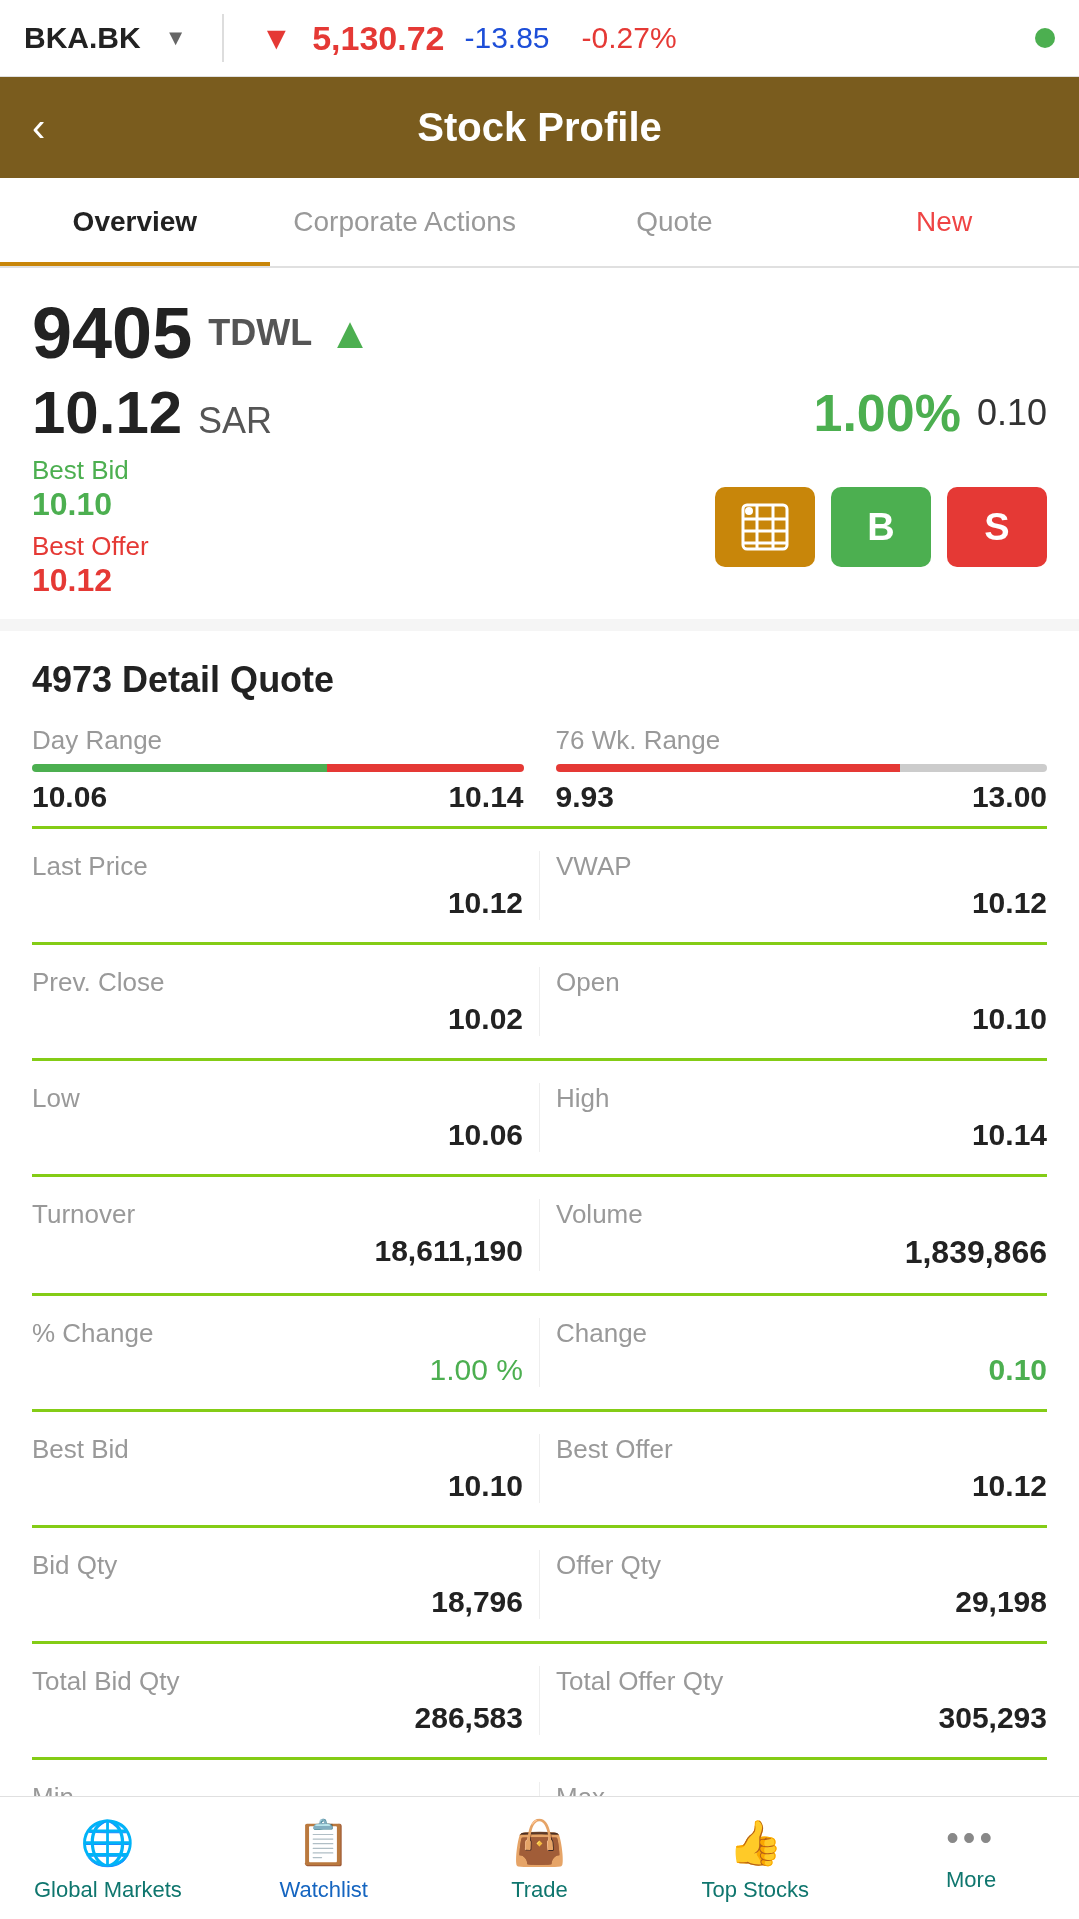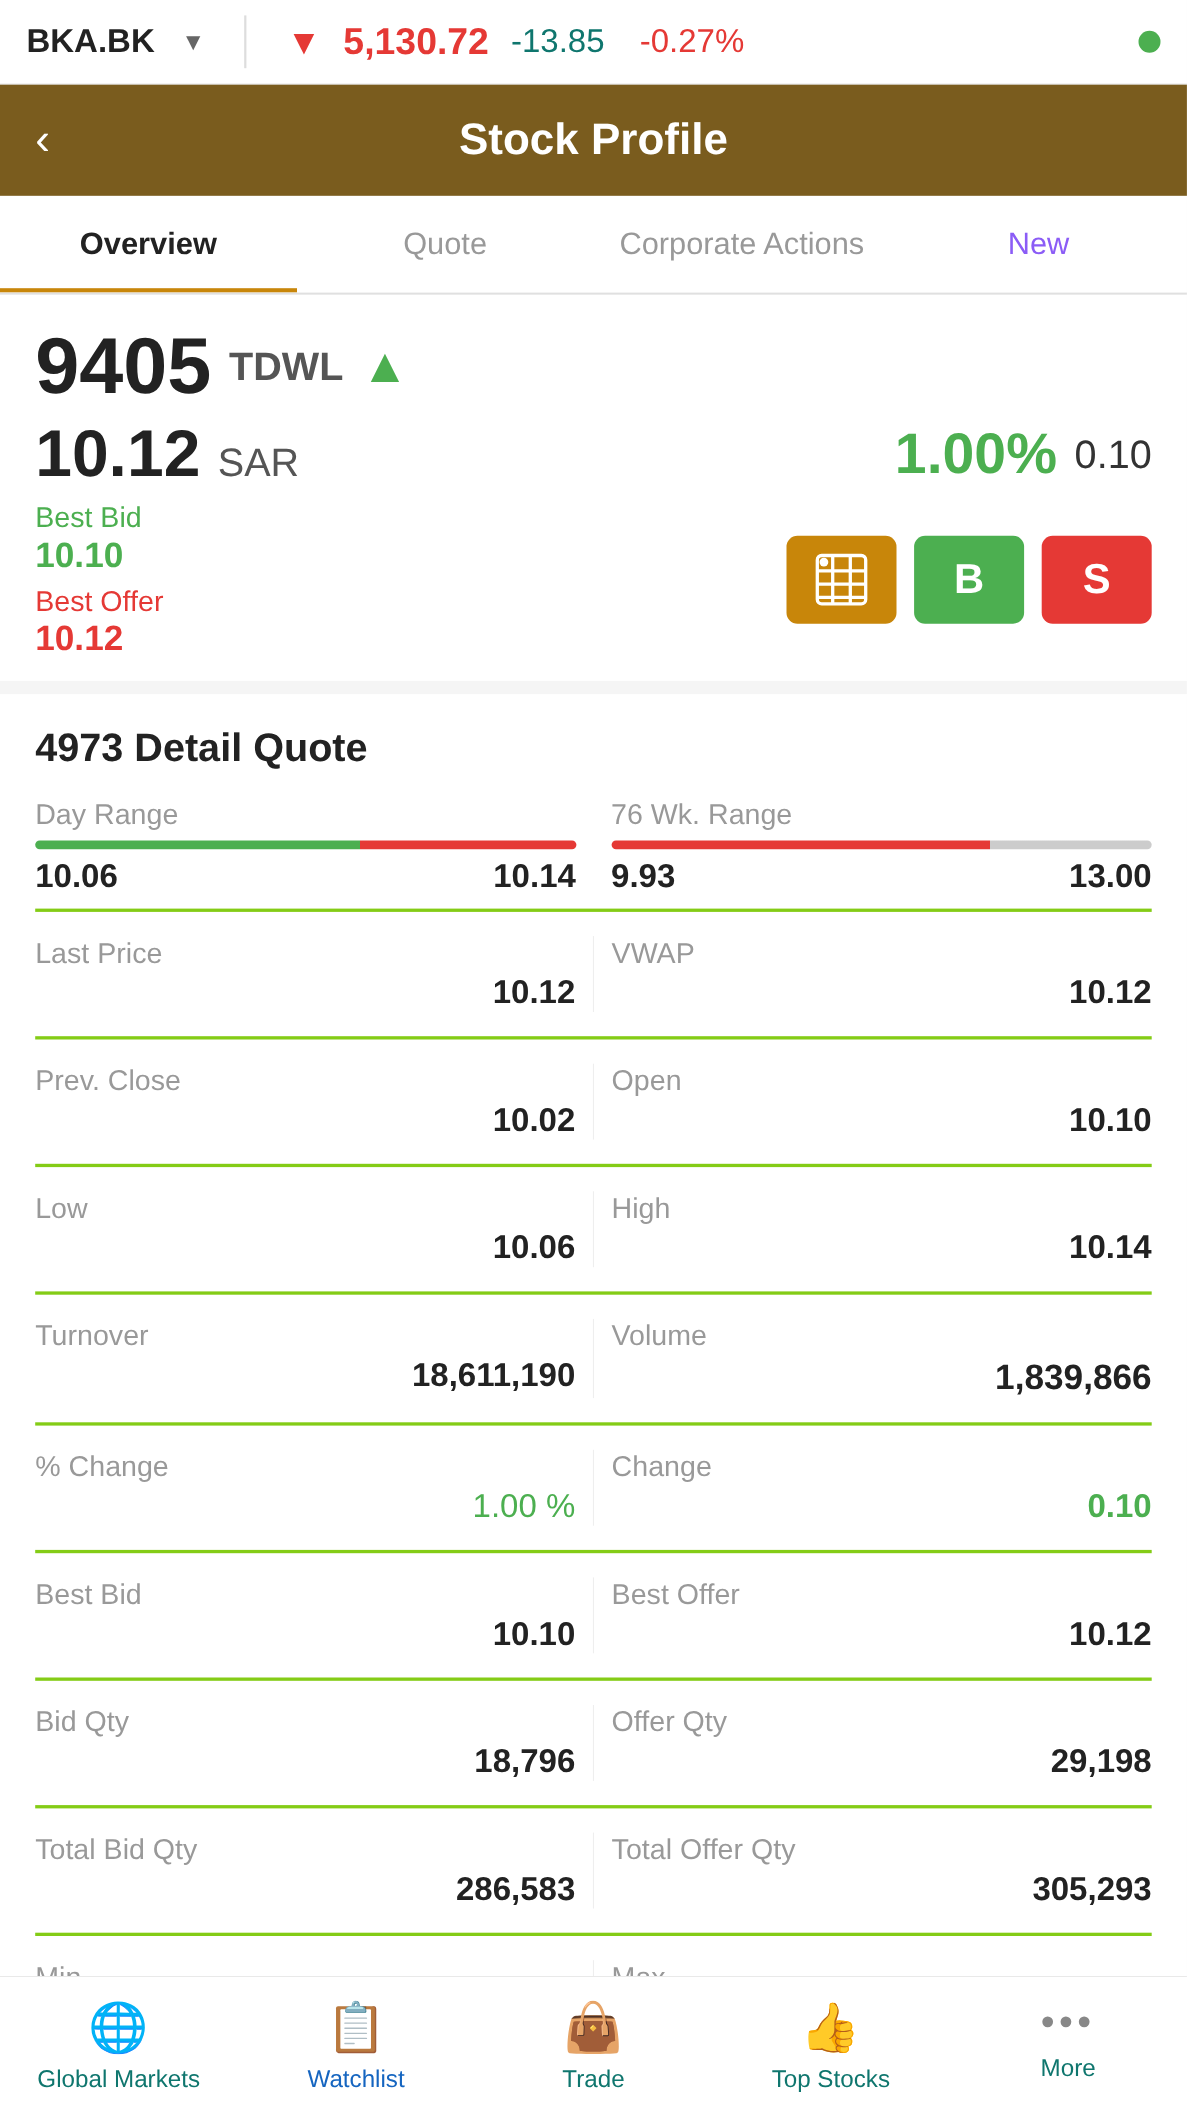--- a/index.html
+++ b/index.html
@@ -8,21 +8,21 @@
 
     
     .status-bar {
       display: flex; align-items: center; background: #fff;
       padding: 14px 24px; border-bottom: 1px solid #e0e0e0; gap: 20px;
     }
     .status-ticker { font-size: 30px; font-weight: 600; color: #222; }
     .status-dropdown { color: #666; font-size: 22px; margin-left: 4px; }
     .status-divider { width: 2px; height: 48px; background: #ddd; margin: 0 16px; }
     .status-price-down { color: #e53935; font-size: 34px; font-weight: 700; display: flex; align-items: center; gap: 8px; }
-    .status-change { color: #0f766e; font-size: 30px; font-weight: 500; }
+    .status-change { color: #1d4ed8; font-size: 30px; font-weight: 500; }
     .status-pct { color: #e53935; font-size: 30px; font-weight: 500; margin-left: 12px; }
     .status-dot { width: 20px; height: 20px; background: #4caf50; border-radius: 50%; margin-left: auto; }
     .arrow-down-icon { color: #e53935; font-size: 32px; }
 
     
     .header {
       background: #7a5c1e; display: flex; align-items: center;
       padding: 28px 32px; position: relative;
     }
     .header-back { color: #fff; font-size: 40px; cursor: pointer; }
@@ -34,21 +34,21 @@
     }
     .tab {
       flex: 1; text-align: center; padding: 28px 16px; font-size: 28px;
       color: #999; cursor: pointer; position: relative; white-space: nowrap; overflow: hidden;
     }
     .tab.active { color: #222; font-weight: 700; }
     .tab.active::after {
       content: ''; position: absolute; bottom: 0; left: 0; right: 0;
       height: 4px; background: #c8860a;
     }
-    .tab-news { color: #8b5cf6; }
+    .tab-news { color: #ef4444; }
 
     
     .overview-section { background: #fff; padding: 24px 32px 0 32px; }
     .stock-main-row { display: flex; align-items: center; gap: 16px; margin-bottom: 4px; }
     .stock-id { font-size: 72px; font-weight: 700; color: #222; }
     .stock-label { font-size: 36px; font-weight: 600; color: #555; }
     .stock-arrow-up { color: #4caf50; font-size: 44px; }
 
     .stock-price-row { display: flex; align-items: center; justify-content: space-between; margin-bottom: 8px; }
     .stock-price { font-size: 60px; font-weight: 700; color: #222; }
@@ -119,24 +119,24 @@
 <div class="header">
   <span class="header-back">‹</span>
   <span class="header-title">Stock Profile</span>
 </div>
 
 <div class="tabs">
   <div class="tab active">
     <span>Overview</span>
   </div>
   <div class="tab">
+    <span>Corporate Actions</span>
+  </div>
+  <div class="tab">
     <span>Quote</span>
-  </div>
-  <div class="tab">
-    <span>Corporate Actions</span>
   </div>
   <div class="tab tab-news">
     <span>New</span>
   </div>
 </div>
 
 <div class="overview-section">
   <div class="stock-main-row">
     <span class="stock-id">9405</span>
     <span class="stock-label">TDWL</span>

